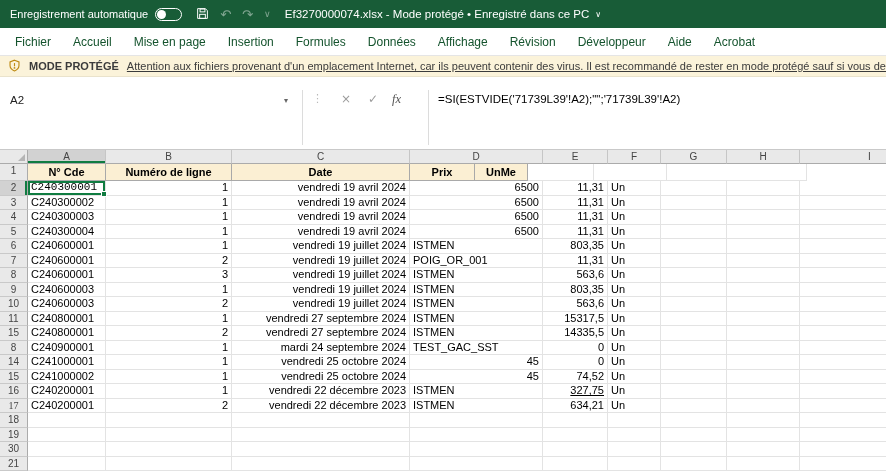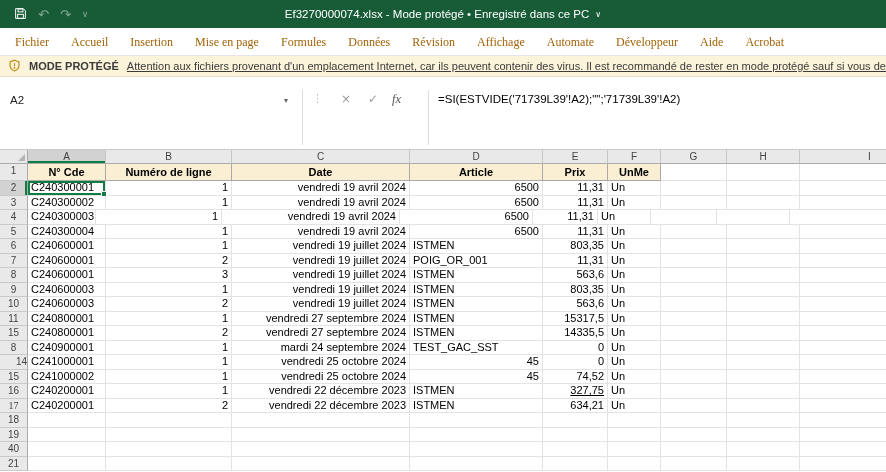--- a/index.html
+++ b/index.html
@@ -25,21 +25,21 @@
                   font-size:11.5px; pointer-events:none; }
   .tchev { font-size:8px; font-family:"DejaVu Sans", sans-serif; }
   .search { position:absolute; right:14px; top:4px; width:216px; height:20px;
             border-radius:4px; background:rgba(255,255,255,.14);
             border:1px solid rgba(255,255,255,.35); display:flex;
             align-items:center; gap:7px; padding-left:32px; font-size:11px; color:#fff; }
 
   
   .tabs { height:28px; background:#fff; display:flex; align-items:center;
           padding-left:4px; border-bottom:1px solid #E5E5E5; }
-  .rtab { font-size:12px; color:#a16207; padding:0 11px; line-height:28px; white-space:nowrap;font-family:Liberation Serif, serif; }
+  .rtab { font-size:12px; color:#14532d; padding:0 11px; line-height:28px; white-space:nowrap; }
 
   
   .warnbar { height:21px; background:#FBF3DA; display:flex; align-items:center;
              gap:8px; padding:0 8px; border-bottom:1px solid #EAE3CC;
              font-size:11px; color:#3B3B3B; white-space:nowrap; overflow:hidden; }
   .badge { font-weight:bold; }
   .msg { text-decoration:underline; }
 
   .gapstrip { height:11px; background:#fff; }
 
@@ -79,30 +79,36 @@
   .rowhead { background:#E9E9E9; border-right:1px solid #ABABAB;
              border-bottom:1px solid #C9C9C9; color:#444; font-size:10px;
              text-align:center; line-height:14px; }
   .selhead { background:#D2D2D2; box-shadow:inset 0 -2px 0 #107C41; }
   .selhead-row { background:#D2D2D2; box-shadow:inset -2px 0 0 #107C41; }
   .cell { border-right:1px solid #E3E3E3; border-bottom:1px solid #E3E3E3;
           padding:0 3px; line-height:13.5px; color:#000; }
   .a-left { text-align:left; } .a-right { text-align:right; }
   .r1 { line-height:16px; font-weight:bold; text-align:center; }
   .hd1 { background:#FBEFD3; border-right:1px solid #A9A9A9; border-bottom:1px solid #A9A9A9; }
-  .selected { box-shadow:inset 0 0 0 2px #107C41; position:relative; overflow:visible; z-index:3; }
+  .selected { box-shadow:inset 0 0 0 2px #107C41; position:relative; overflow:visible; z-index:3;font-family:Liberation Mono, monospace; }
   .fill-handle { position:absolute; right:-2px; bottom:-2px; width:6px; height:6px;
                  background:#107C41; border:1px solid #fff; z-index:4; }
 </style>
 </head>
 <body>
 
 <div class="app">
 
   <div class="titlebar">
+    <div class="autosave">
+      <span class="as-label">Enregistrement automatique</span>
+      <span class="toggle">
+          <span class="knob"></span>
+        </span>
+    </div>
     <div class="qat">
       <span class="qat-btn">
         <svg width="13" height="13" viewBox="0 0 16 16" fill="none" stroke="#fff" stroke-width="1.2">
           <path d="M2 2 H11.5 L14 4.5 V14 H2 Z"></path>
           <rect x="5" y="2.5" width="6" height="3.5"></rect>
           <rect x="4.5" y="9" width="7" height="5"></rect>
         </svg>
       </span>
       <span class="qat-btn dim">↶</span>
       <span class="qat-btn dim">↷</span>
@@ -110,27 +116,26 @@
     </div>
     <div class="title-center">
       <span>Ef3270000074.xlsx - Mode protégé • Enregistré dans ce PC</span>
       <span class="tchev">∨</span>
     </div>
   </div>
 
   <div class="tabs">
       <div class="rtab">Fichier</div>
       <div class="rtab">Accueil</div>
+      <div class="rtab">Mise en page</div>
       <div class="rtab">Insertion</div>
-      <div class="rtab">Mise en page</div>
       <div class="rtab">Formules</div>
       <div class="rtab">Données</div>
+      <div class="rtab">Affichage</div>
       <div class="rtab">Révision</div>
-      <div class="rtab">Affichage</div>
-      <div class="rtab">Automate</div>
       <div class="rtab">Développeur</div>
       <div class="rtab">Aide</div>
       <div class="rtab">Acrobat</div>
     </div>
 
   <div class="warnbar">
     <span>
       <svg width="13" height="13" viewBox="0 0 16 16" fill="none" stroke="#BE8A12" stroke-width="1.4">
         <path d="M8 1.5 L13.5 3.5 V8 C13.5 11.5 11 13.5 8 14.7 C5 13.5 2.5 11.5 2.5 8 V3.5 Z"></path>
         <line x1="8" y1="5" x2="8" y2="9"></line>
@@ -170,21 +175,20 @@
         <div class="gc colhead" style="width: 53px;">F</div>
         <div class="gc colhead" style="width: 66px;">G</div>
         <div class="gc colhead" style="width: 73px;">H</div>
         <div class="gc colhead" style="width: 140px;">I</div>
       </div>
       <div class="grow">
         <div class="gc rowhead" style="width: 28px;">1</div>
         <div class="gc cell a-left r1 hd1" style="width: 78px;">N° Cde</div>
         <div class="gc cell a-right r1 hd1" style="width: 126px;">Numéro de ligne</div>
         <div class="gc cell a-right r1 hd1" style="width: 178px;">Date</div>
-        <div class="gc cell a-left r1 hd1" style="width: 133px;">Article</div>
         <div class="gc cell a-right r1 hd1" style="width: 65px;">Prix</div>
         <div class="gc cell a-left r1 hd1" style="width: 53px;">UnMe</div>
         <div class="gc cell a-left r1" style="width: 66px;"></div>
         <div class="gc cell a-left r1" style="width: 73px;"></div>
         <div class="gc cell a-left r1" style="width: 140px;"></div>
       </div>
       <div class="grow">
         <div class="gc rowhead selhead-row" style="width: 28px;">2</div>
         <div class="gc cell a-left selected" style="width: 78px;">C240300001<span class="fill-handle"></span></div>
         <div class="gc cell a-right" style="width: 126px;">1</div>
@@ -203,21 +207,21 @@
         <div class="gc cell a-right" style="width: 178px;">vendredi 19 avril 2024</div>
         <div class="gc cell a-right" style="width: 133px;">6500</div>
         <div class="gc cell a-right" style="width: 65px;">11,31</div>
         <div class="gc cell a-left" style="width: 53px;">Un</div>
         <div class="gc cell a-left" style="width: 66px;"></div>
         <div class="gc cell a-left" style="width: 73px;"></div>
         <div class="gc cell a-left" style="width: 140px;"></div>
       </div>
       <div class="grow">
         <div class="gc rowhead" style="width: 28px;">4</div>
-        <div class="gc cell a-left" style="width: 68px;">C240300003</div>
+        <div class="gc cell a-left" style="width: 78px;">C240300003</div>
         <div class="gc cell a-right" style="width: 126px;">1</div>
         <div class="gc cell a-right" style="width: 178px;">vendredi 19 avril 2024</div>
         <div class="gc cell a-right" style="width: 133px;">6500</div>
         <div class="gc cell a-right" style="width: 65px;">11,31</div>
         <div class="gc cell a-left" style="width: 53px;">Un</div>
         <div class="gc cell a-left" style="width: 66px;"></div>
         <div class="gc cell a-left" style="width: 73px;"></div>
         <div class="gc cell a-left" style="width: 140px;"></div>
       </div>
       <div class="grow">
@@ -322,21 +326,21 @@
         <div class="gc cell a-right" style="width: 126px;">1</div>
         <div class="gc cell a-right" style="width: 178px;">mardi 24 septembre 2024</div>
         <div class="gc cell a-left" style="width: 133px;">TEST_GAC_SST</div>
         <div class="gc cell a-right" style="width: 65px;">0</div>
         <div class="gc cell a-left" style="width: 53px;">Un</div>
         <div class="gc cell a-left" style="width: 66px;"></div>
         <div class="gc cell a-left" style="width: 73px;"></div>
         <div class="gc cell a-left" style="width: 140px;"></div>
       </div>
       <div class="grow">
-        <div class="gc rowhead" style="width: 28px; text-align: right;">14</div>
+        <div class="gc rowhead" style="width: 28px;">14</div>
         <div class="gc cell a-left" style="width: 78px;">C241000001</div>
         <div class="gc cell a-right" style="width: 126px;">1</div>
         <div class="gc cell a-right" style="width: 178px;">vendredi 25 octobre 2024</div>
         <div class="gc cell a-right" style="width: 133px;">45</div>
         <div class="gc cell a-right" style="width: 65px;">0</div>
         <div class="gc cell a-left" style="width: 53px;">Un</div>
         <div class="gc cell a-left" style="width: 66px;"></div>
         <div class="gc cell a-left" style="width: 73px;"></div>
         <div class="gc cell a-left" style="width: 140px;"></div>
       </div>
@@ -394,21 +398,21 @@
         <div class="gc cell a-right" style="width: 126px;"></div>
         <div class="gc cell a-right" style="width: 178px;"></div>
         <div class="gc cell a-left" style="width: 133px;"></div>
         <div class="gc cell a-right" style="width: 65px;"></div>
         <div class="gc cell a-left" style="width: 53px;"></div>
         <div class="gc cell a-left" style="width: 66px;"></div>
         <div class="gc cell a-left" style="width: 73px;"></div>
         <div class="gc cell a-left" style="width: 140px;"></div>
       </div>
       <div class="grow">
-        <div class="gc rowhead" style="width: 28px;">40</div>
+        <div class="gc rowhead" style="width: 28px;">30</div>
         <div class="gc cell a-left" style="width: 78px;"></div>
         <div class="gc cell a-right" style="width: 126px;"></div>
         <div class="gc cell a-right" style="width: 178px;"></div>
         <div class="gc cell a-left" style="width: 133px;"></div>
         <div class="gc cell a-right" style="width: 65px;"></div>
         <div class="gc cell a-left" style="width: 53px;"></div>
         <div class="gc cell a-left" style="width: 66px;"></div>
         <div class="gc cell a-left" style="width: 73px;"></div>
         <div class="gc cell a-left" style="width: 140px;"></div>
       </div>

